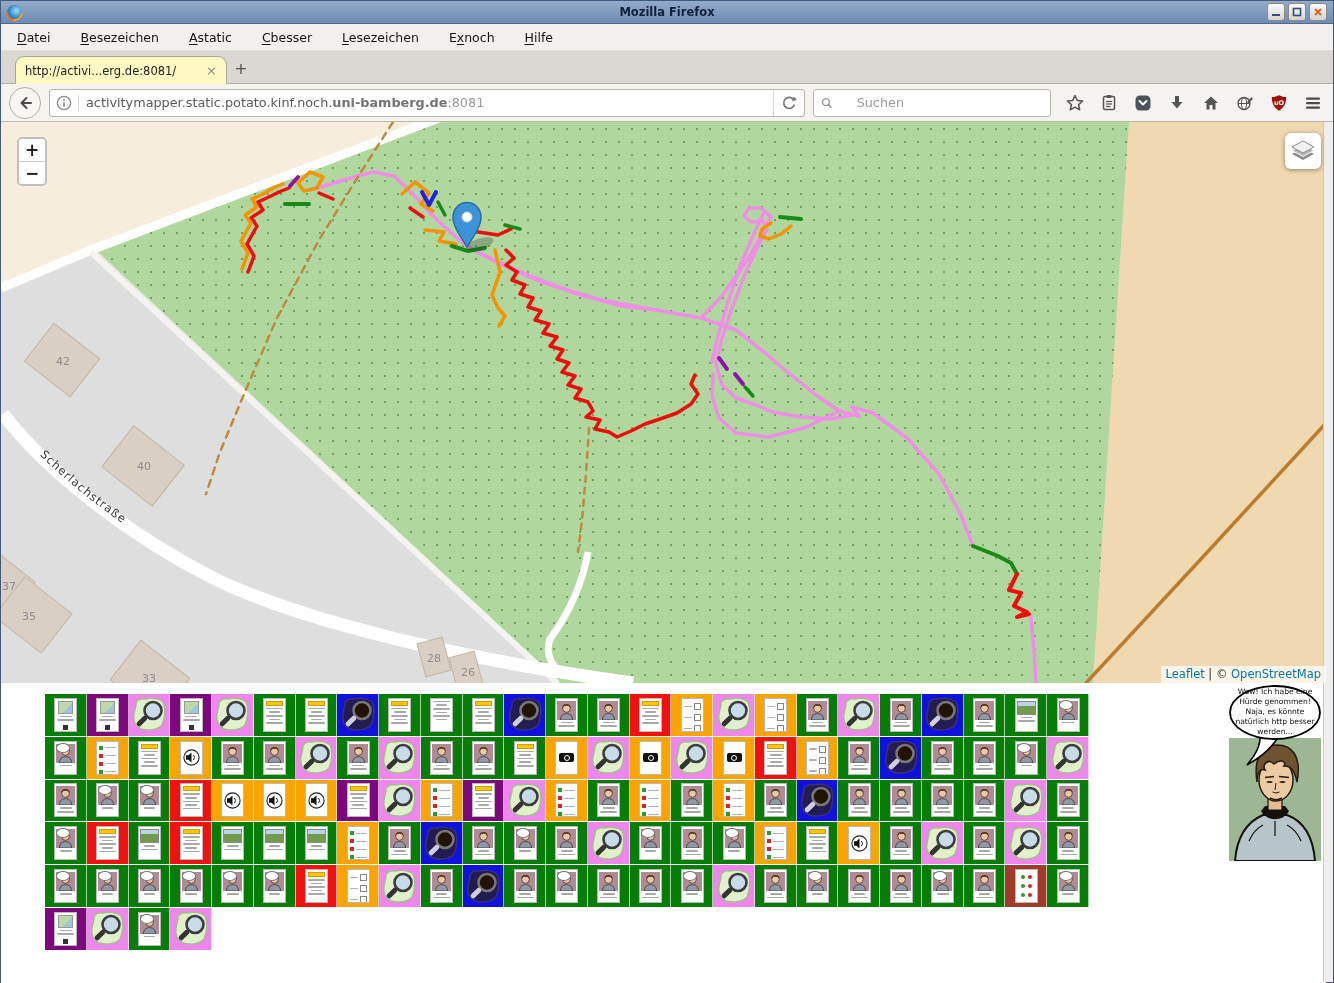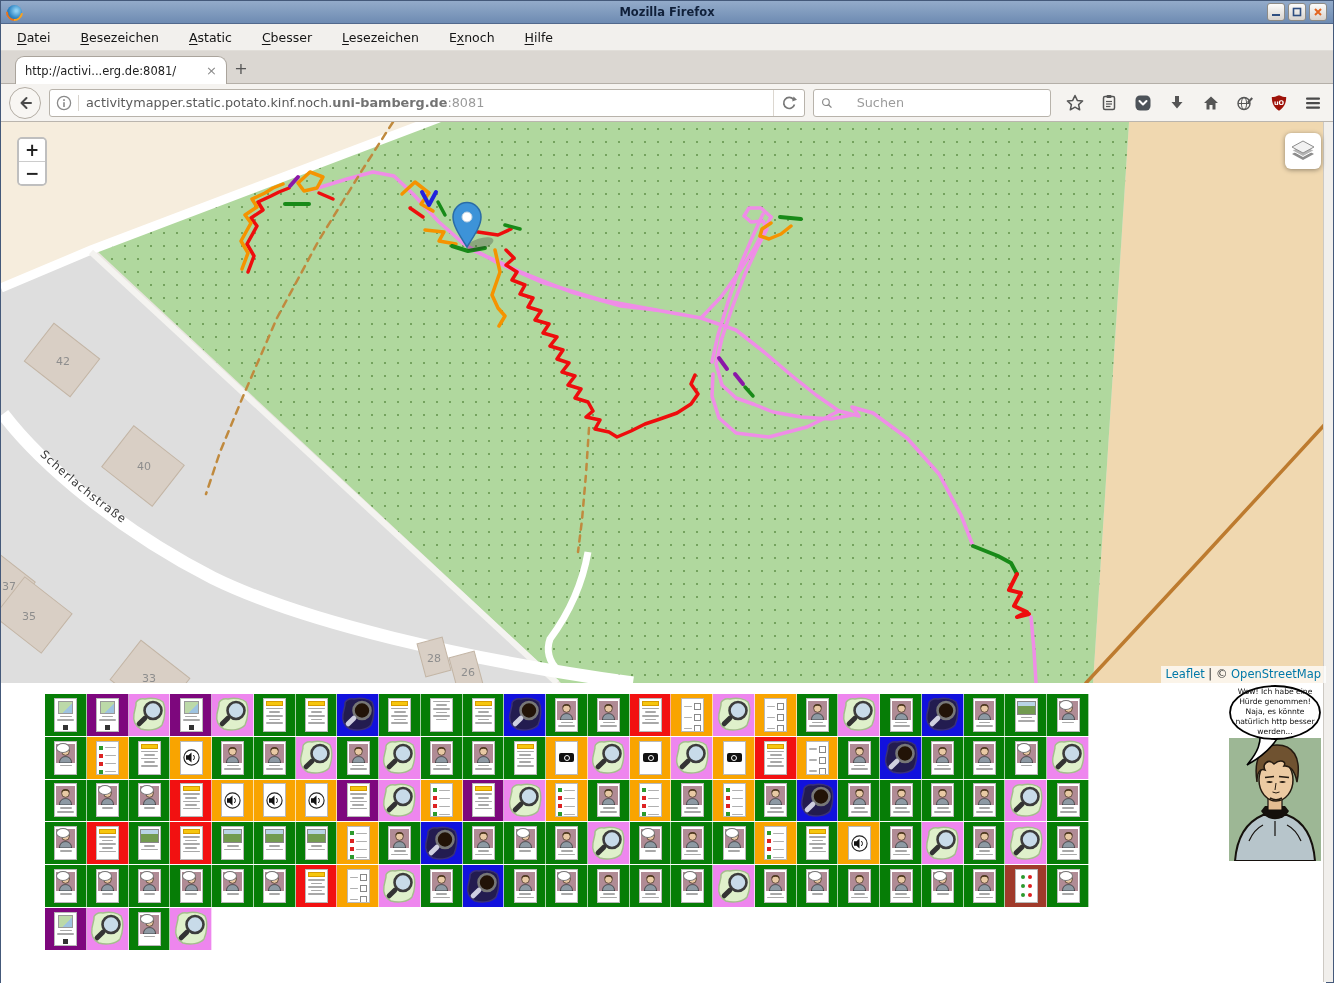--- a/index.html
+++ b/index.html
@@ -21,21 +21,21 @@
 
   
   .menubar{height:26px;background:#f2f0ed;display:flex;align-items:center;padding:0 8px;
            border-bottom:1px solid #e1ded9;flex:none}
   .menu-item{font-size:12.5px;color:#141414;padding:3px 8px;margin-right:14px;white-space:nowrap}
   .mn{text-decoration:underline;text-underline-offset:2px}
 
   
   .tabbar{height:32px;background:#dbd7d2;display:flex;align-items:flex-end;border-bottom:1px solid #b4afa8;
           padding-left:14px;flex:none}
-  .tab{width:212px;height:28px;background:#ffffff;border:1px solid #aaa49c;border-bottom:none;
+  .tab{width:212px;height:28px;background:#fef9c3;border:1px solid #aaa49c;border-bottom:none;
        border-radius:9px 9px 0 0;display:flex;align-items:center;padding:0 9px;box-sizing:border-box;
        margin-bottom:-1px;z-index:1}
   .tab-title{font-size:11.5px;color:#222;white-space:nowrap;overflow:hidden;flex:1}
   .tab-close{color:#8a8a8a;font-size:13px;margin-left:6px;line-height:1}
   .newtab{width:28px;height:25px;display:flex;align-items:center;justify-content:center;
           font-size:16px;color:#555;margin-bottom:2px}
 
   
   .navbar{height:37px;background:#f5f3f0;display:flex;align-items:center;padding:0 8px;gap:8px;
           border-bottom:1px solid #bab5ae;flex:none}

